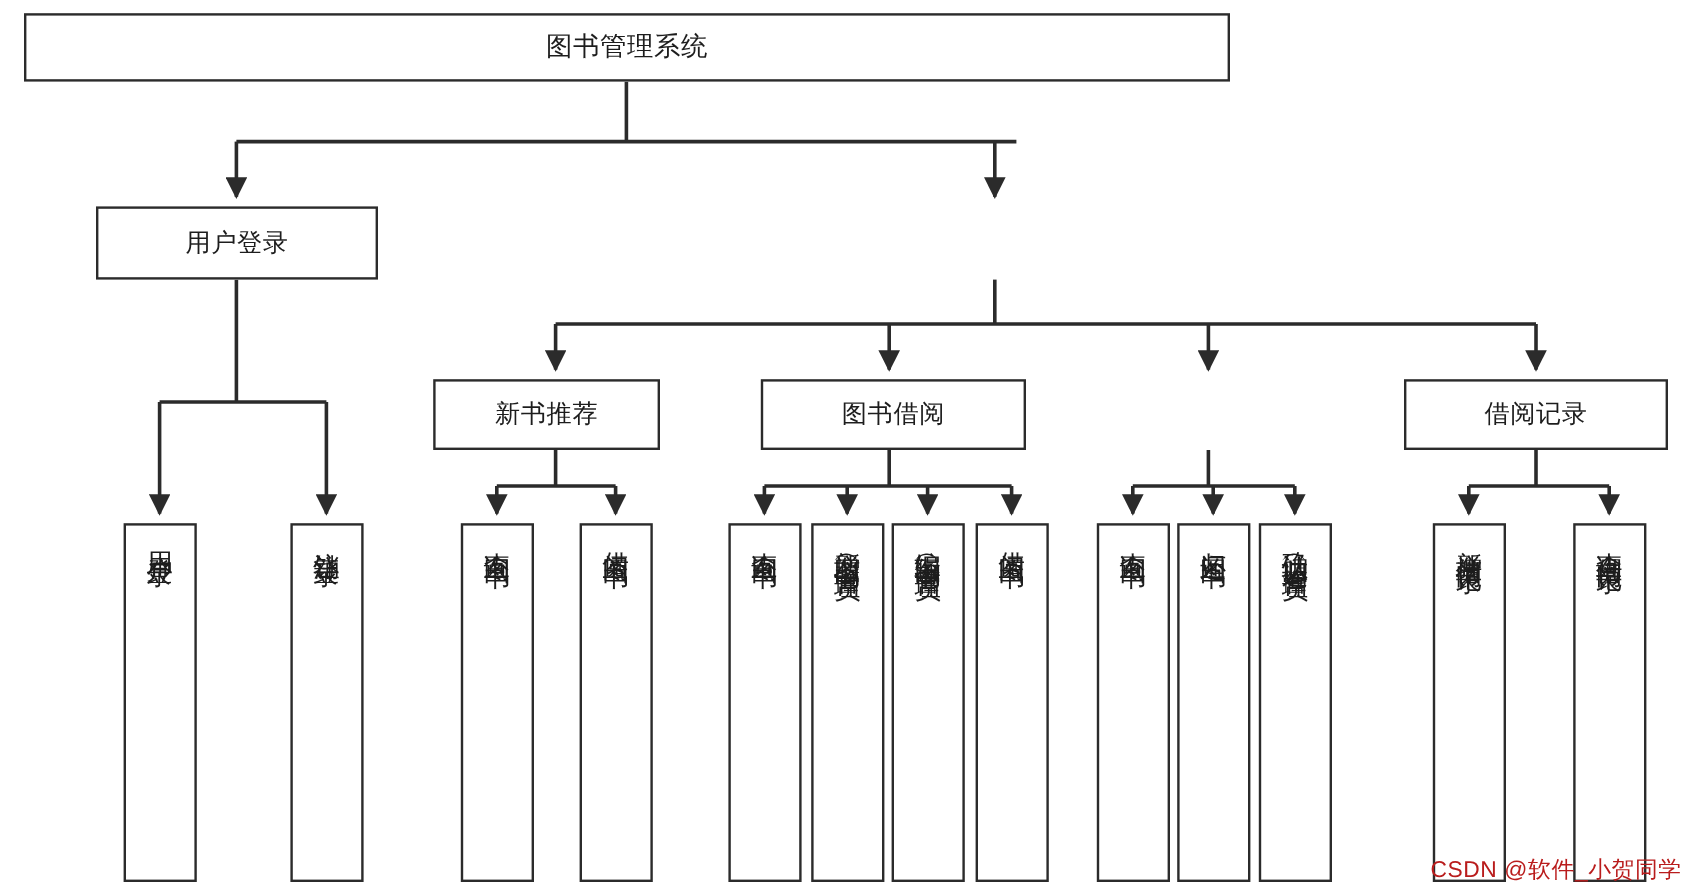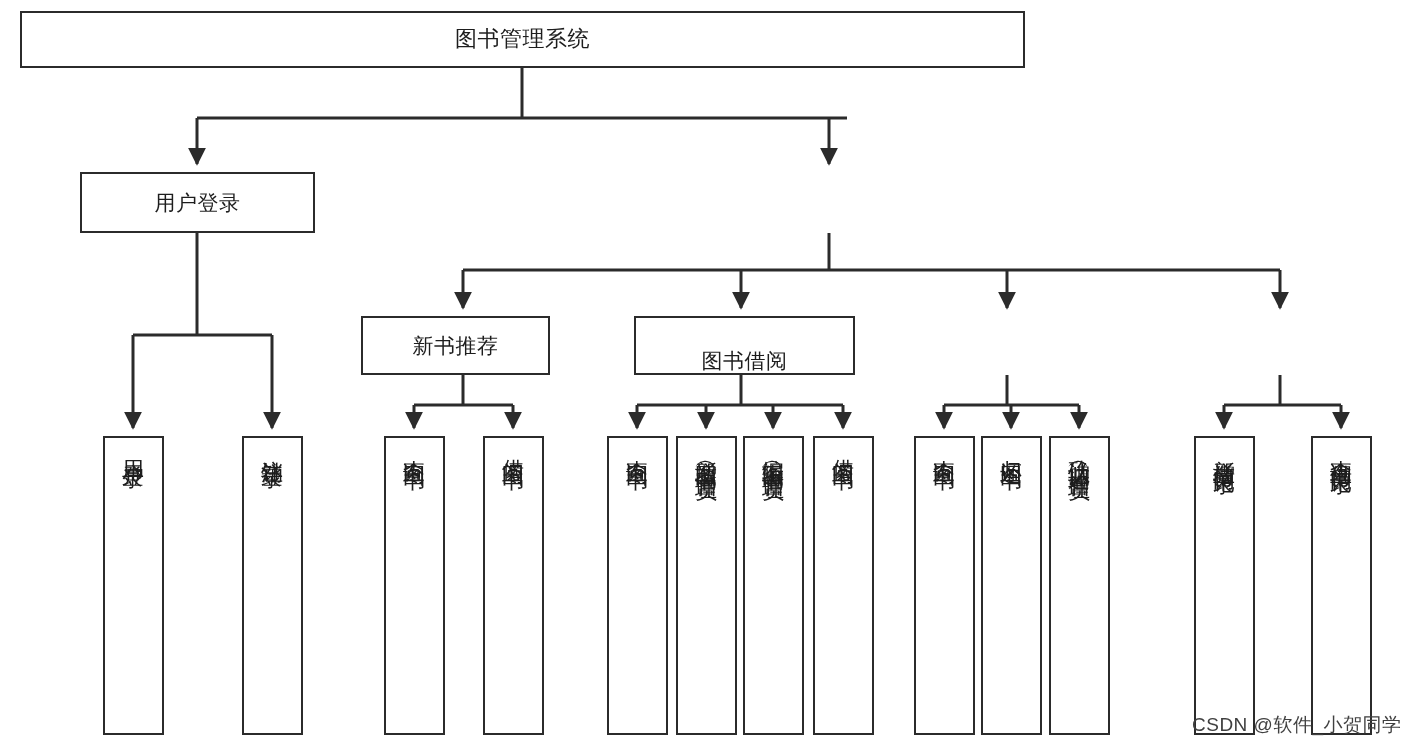--- a/index.html
+++ b/index.html
@@ -57,21 +57,21 @@
     writing-mode: vertical-rl;
     text-orientation: upright;
     font-size: 22px;
     letter-spacing: 3px;
     line-height: 1.05;
     height: auto;
     max-height: 100%;
   }
   .watermark {
     position: absolute;
-    color: #404040;
+    color: #b91c1c;
     font-size: 19px;
     white-space: nowrap;
     letter-spacing: 0.5px;
     user-select: none;
   }
 </style>
 </head>
 <body>
 
 <div id="canvas">
@@ -130,22 +130,25 @@
     <span class="label">图书管理系统</span>
   </div>
 
   <div class="node node-h" style="left:80px; top:172px; width:235px; height:61px;">
     <span class="label">用户登录</span>
   </div>
 
   <div class="node node-h" style="left:361px; top:316px; width:189px; height:59px;align-items:center;">
     <span class="label">新书推荐</span>
   </div>
-  <div class="node node-h" style="left:634px; top:316px; width:221px; height:59px;align-items:flex-end;">
+  <div class="node node-h" style="left:634px; top:316px; width:221px; height:59px;">
     <span class="label">图书借阅</span>
+  </div>
+  <div class="node node-h" style="left:1170px; top:316px; width:220px; height:59px;">
+    <span class="label">借阅记录</span>
   </div>
 
   <div class="node node-v" style="left:103px; top:436px; width:61px; height:299px;">
     <span class="label">用户登录</span>
   </div>
   <div class="node node-v" style="left:242px; top:436px; width:61px; height:299px;">
     <span class="label">注销登录</span>
   </div>
 
   <div class="node node-v" style="left:384px; top:436px; width:61px; height:299px;">

